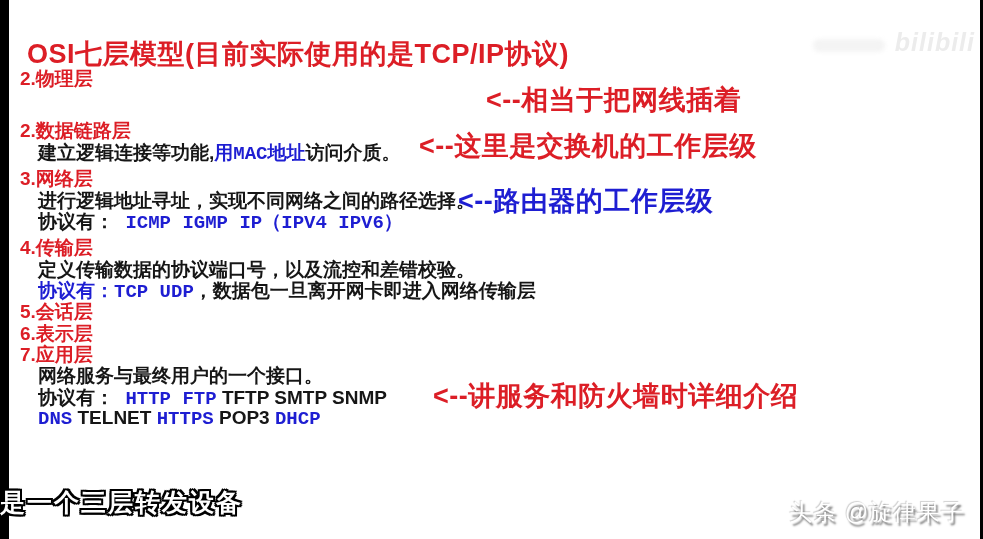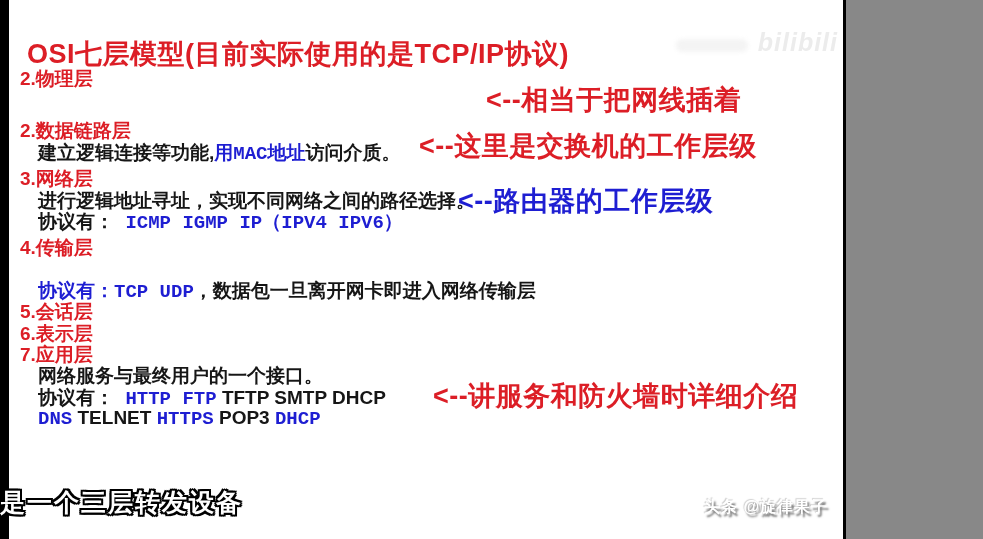--- a/index.html
+++ b/index.html
@@ -1,18 +1,18 @@
 <!DOCTYPE html>
 <html style="--red: #dc1e26; --blue: #1e1ed2; --ink: #161616; --bar: #000000; --subtitle_fill: #ffffff; --subtitle_outline: #000000; --watermark_gray: #ececec;"><head>
 <meta charset="utf-8">
 <style>
   html,body{margin:0;padding:0;background:#888;}
   .stage{
     position:relative;
-    width:846px;height:539px;
+    width:983px;height:539px;
     background:#ffffff;
     overflow:hidden;
     font-family:"Liberation Sans","DejaVu Sans",sans-serif;
   }
   .edge{position:absolute;top:0;height:100%;background:var(--bar,#000);}
   .edge-left{left:0;width:9px;}
   .edge-right{right:0;width:3px;}
 
   .title{
     position:absolute;left:27px;top:36px;margin:0;
@@ -42,21 +42,21 @@
     font-size:25px;font-weight:700;letter-spacing:2px;
     color:var(--subtitle_fill,#fff);
     text-shadow:
       -2px -2px 0 var(--subtitle_outline,#000), 2px -2px 0 var(--subtitle_outline,#000),
       -2px  2px 0 var(--subtitle_outline,#000), 2px  2px 0 var(--subtitle_outline,#000),
       -2px  0   0 var(--subtitle_outline,#000), 2px  0   0 var(--subtitle_outline,#000),
        0   -2px 0 var(--subtitle_outline,#000), 0    2px 0 var(--subtitle_outline,#000);
   }
   .wm-br{
     position:absolute;right:18px;top:497px;
-    font-size:16px;font-weight:700;letter-spacing:1px;
+    font-size:23px;font-weight:400;letter-spacing:1px;
     color:#ffffff;
     text-shadow:2px 3px 2px #7d7d7d, -1px -1px 1px #cfcfcf;
     white-space:nowrap;
   }
   .bili{
     position:absolute;right:8px;top:28px;
     font-size:25px;font-weight:700;font-style:italic;
     color:var(--watermark_gray,#ececec);
     letter-spacing:1px;white-space:nowrap;
   }
@@ -84,26 +84,27 @@
   <div class="h" style="top:118px">2.数据链路层</div>
   <div class="b" style="top:140px"><span>建立逻辑连接等功能,</span><span class="blue">用MAC地址</span><span>访问介质。</span></div>
   <div class="ann" style="left:419px;top:128px">&lt;--这里是交换机的工作层级</div>
 
   <div class="h" style="top:166px">3.网络层</div>
   <div class="b" style="top:188px">进行逻辑地址寻址，实现不同网络之间的路径选择。</div>
   <div class="ann ann-blue" style="left:458px;top:183px">&lt;--路由器的工作层级</div>
   <div class="b" style="top:209px"><span>协议有：</span><span class="blue"> ICMP IGMP IP（IPV4 IPV6）</span></div>
 
   <div class="h" style="top:235px">4.传输层</div>
+  <div class="b" style="top:257px">定义传输数据的协议端口号，以及流控和差错校验。</div>
   <div class="b" style="top:278px"><span class="blue">协议有：TCP UDP</span><span>，数据包一旦离开网卡即进入网络传输层</span></div>
 
   <div class="h" style="top:299px">5.会话层</div>
   <div class="h" style="top:321px">6.表示层</div>
   <div class="h" style="top:342px">7.应用层</div>
 
   <div class="b" style="top:363px">网络服务与最终用户的一个接口。</div>
-  <div class="b" style="top:385px"><span>协议有：</span><span class="blue"> HTTP FTP</span><span> TFTP SMTP DHCP</span></div>
+  <div class="b" style="top:385px"><span>协议有：</span><span class="blue"> HTTP FTP</span><span> TFTP SMTP SNMP</span></div>
   <div class="ann" style="left:433px;top:378px">&lt;--讲服务和防火墙时详细介绍</div>
   <div class="b" style="top:407px"><span class="blue">DNS</span><span> TELNET </span><span class="blue">HTTPS</span><span> POP3 </span><span class="blue">DHCP</span></div>
 
   <div class="subtitle">是一个三层转发设备</div>
   <div class="wm-br">头条 @旋律果子</div>
 </div>
 
 </body></html>

